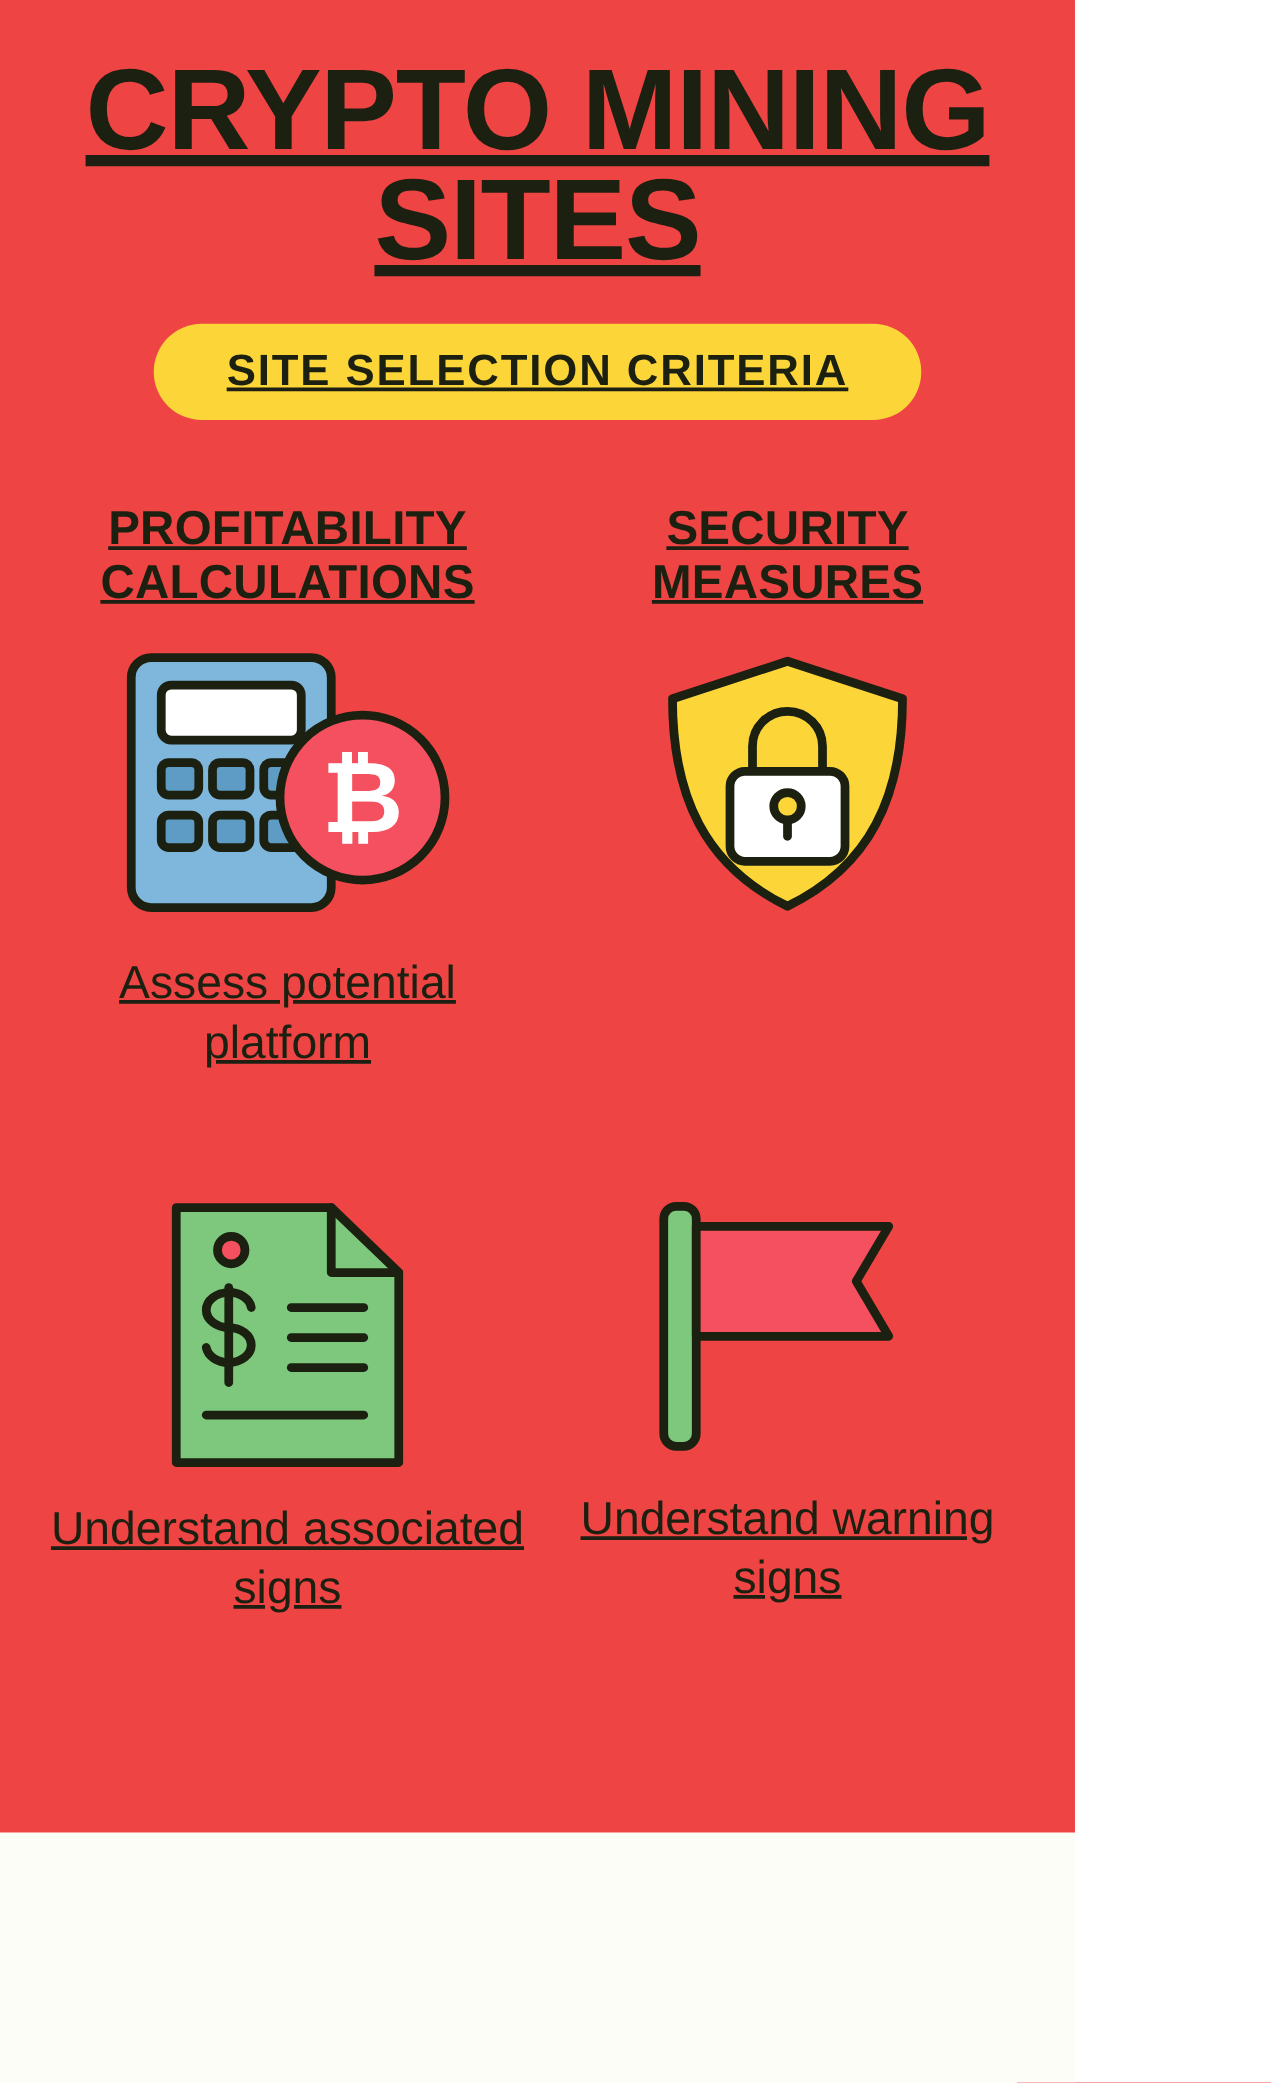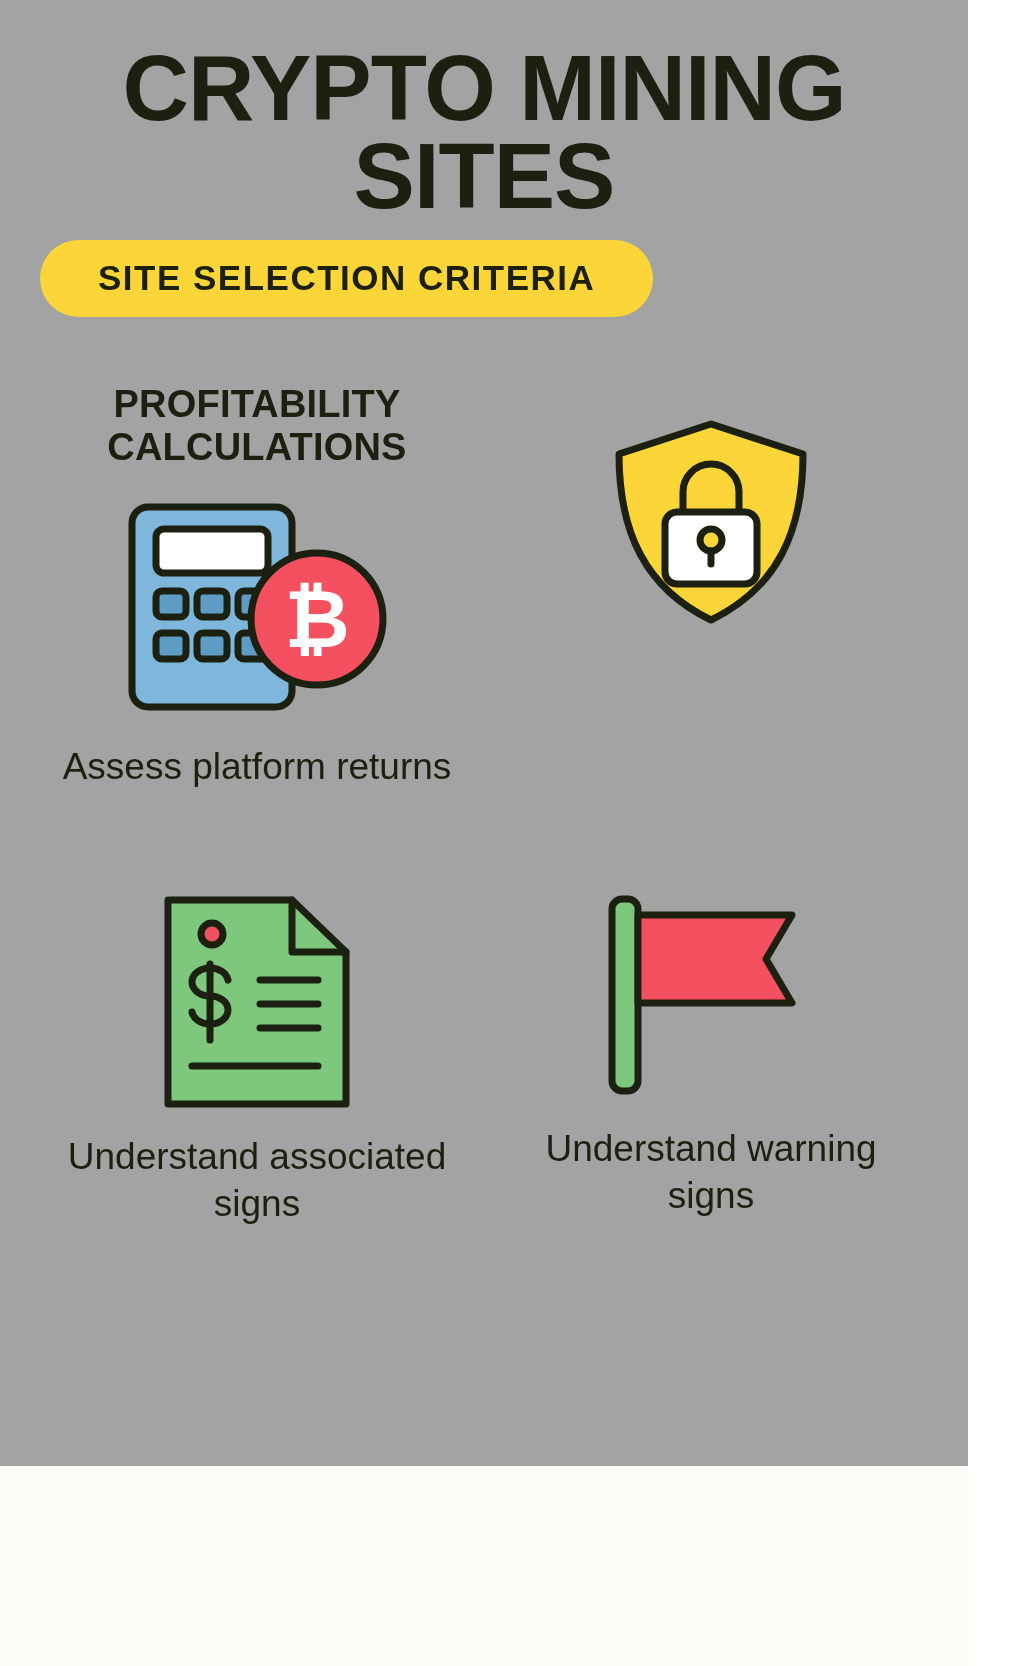--- a/index.html
+++ b/index.html
@@ -9,24 +9,25 @@
   body {
     width: 1024px;
     height: 1666px;
     background: #ffffff;
     font-family: "Liberation Sans", sans-serif;
     color: #1c1f12;
     overflow: hidden;
   }
   .page {
     position: relative;
-    width: 968px;
+    width: 860px;
     height: 1666px;
     box-sizing: border-box;
-    background: #a3a3a3;
+    background: #ef4444;
+    text-decoration: underline;
   }
   .page::after {
     content: "";
     position: absolute;
     left: 0;
     right: 0;
     bottom: 0;
     height: 200px;
     background: #fdfdf7;
     pointer-events: none;
@@ -48,21 +49,22 @@
     margin: 0 0 0 0;
     text-transform: uppercase;
   }
   .title-line2 {
     display: block;
   }
 
   
   .badge-wrap {
     display: flex;
-    margin-top: 19px;
+    justify-content: center;
+    margin-top: 38px;
   }
   .badge {
     background: #fcd539;
     color: #1b2010;
     font-weight: 800;
     font-size: 35px;
     letter-spacing: 1.5px;
     padding: 20px 58px 22px 58px;
     border-radius: 48px;
     text-transform: uppercase;
@@ -139,24 +141,25 @@
               <rect x="85" y="98" width="30" height="26" rx="6" fill="#5E9CC6"></rect>
               <rect x="126" y="98" width="30" height="26" rx="6" fill="#5E9CC6"></rect>
               <rect x="44" y="140" width="30" height="26" rx="6" fill="#5E9CC6"></rect>
               <rect x="85" y="140" width="30" height="26" rx="6" fill="#5E9CC6"></rect>
               <rect x="126" y="140" width="30" height="26" rx="6" fill="#5E9CC6"></rect>
               <circle cx="205" cy="126" r="66" fill="#F5505F"></circle>
             </g>
             <text x="205" y="126" text-anchor="middle" dominant-baseline="central" font-family="'Liberation Sans', sans-serif" font-size="80" font-weight="700" fill="#FFFFFF">₿</text>
           </svg>
         </div>
-        <div class="cell-caption">Assess platform returns</div>
-      </div>
-
-      <div class="cell">
+        <div class="cell-caption">Assess potential platform</div>
+      </div>
+
+      <div class="cell">
+        <div class="cell-title">SECURITY MEASURES</div>
         <div class="icon-box">
           <svg width="220" height="220" viewBox="0 0 220 220" xmlns="http://www.w3.org/2000/svg">
             <g stroke="#1B2010" stroke-width="7" stroke-linejoin="round" stroke-linecap="round">
               <path d="M110 12 L202 42 C202 120 176 176 110 208 C44 176 18 120 18 42 Z" fill="#FCD539"></path>
               <path d="M82 100 V80 a28 28 0 0 1 56 0 V100" fill="none"></path>
               <rect x="64" y="100" width="92" height="72" rx="12" fill="#FFFFFF"></rect>
               <circle cx="110" cy="128" r="11" fill="#FCD539"></circle>
               <path d="M110 139 V152"></path>
             </g>
           </svg>

